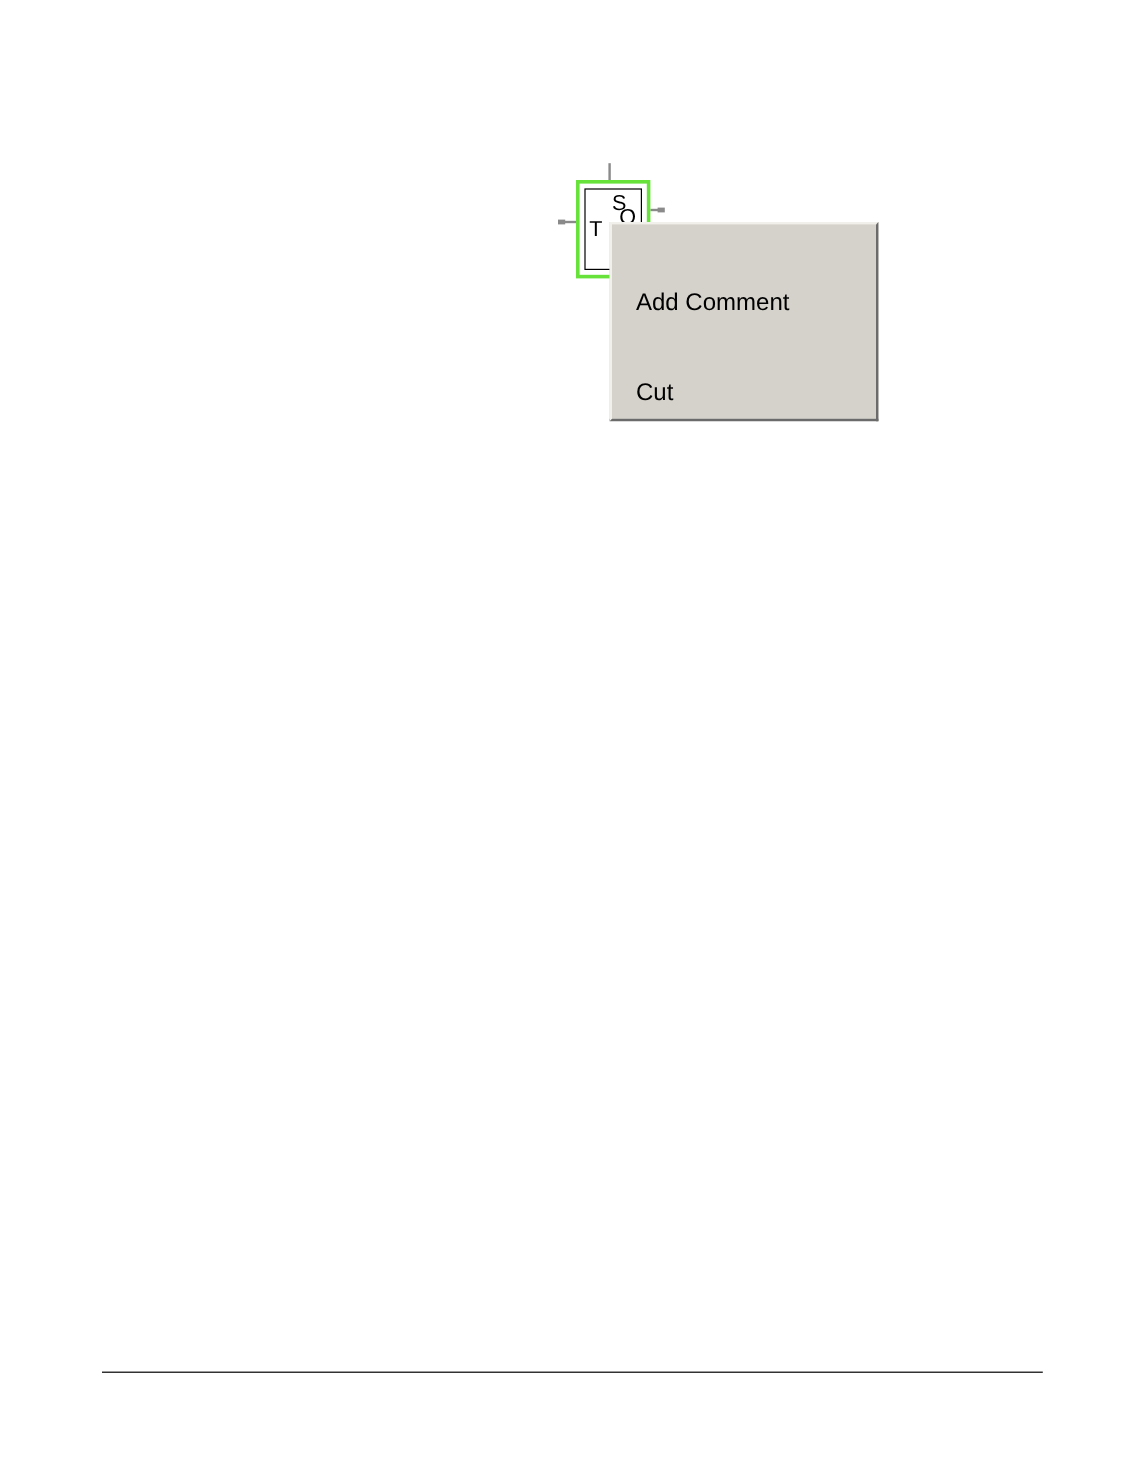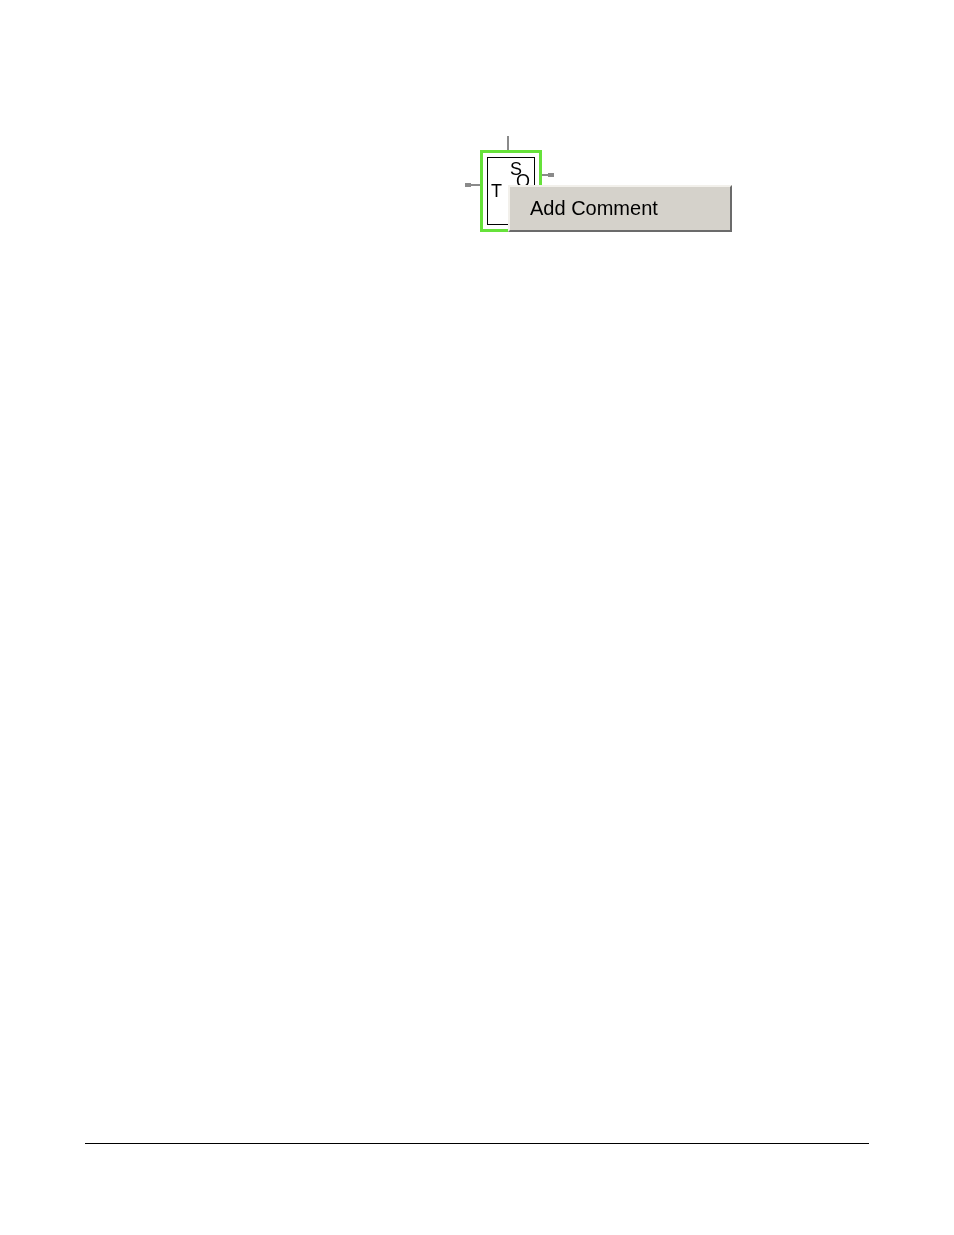--- a/index.html
+++ b/index.html
@@ -89,20 +89,21 @@
     border-left: 2px solid #f2f0eb;
     border-right: 2px solid #6b6b6b;
     border-bottom: 2px solid #6b6b6b;
     padding: 6px 0;
   }
   .menu-item {
     padding: 4px 14px 4px 20px;
     font-size: 20px;
     color: #000;
     white-space: nowrap;
+    margin-top: 44px;
   }
 
   
   .footer-rule {
     position: absolute;
     left: 85px;
     right: 85px;
     top: 1143px;
     height: 0;
     border-top: 1px solid #000;
@@ -125,19 +126,20 @@
       <div class="comp-inner">
         <span class="comp-label lbl-s">S</span>
         <span class="comp-label lbl-q">Q</span>
         <span class="comp-label lbl-t">T</span>
         <span class="lbl-bar"></span>
       </div>
     </div>
 
     <div class="menu">
       <div class="menu-item">Add Comment</div>
+      <div class="menu-item">Cut</div>
     </div>
 
   </div>
 
   <div class="footer-rule"></div>
 
 </div>
 
 </body></html>

